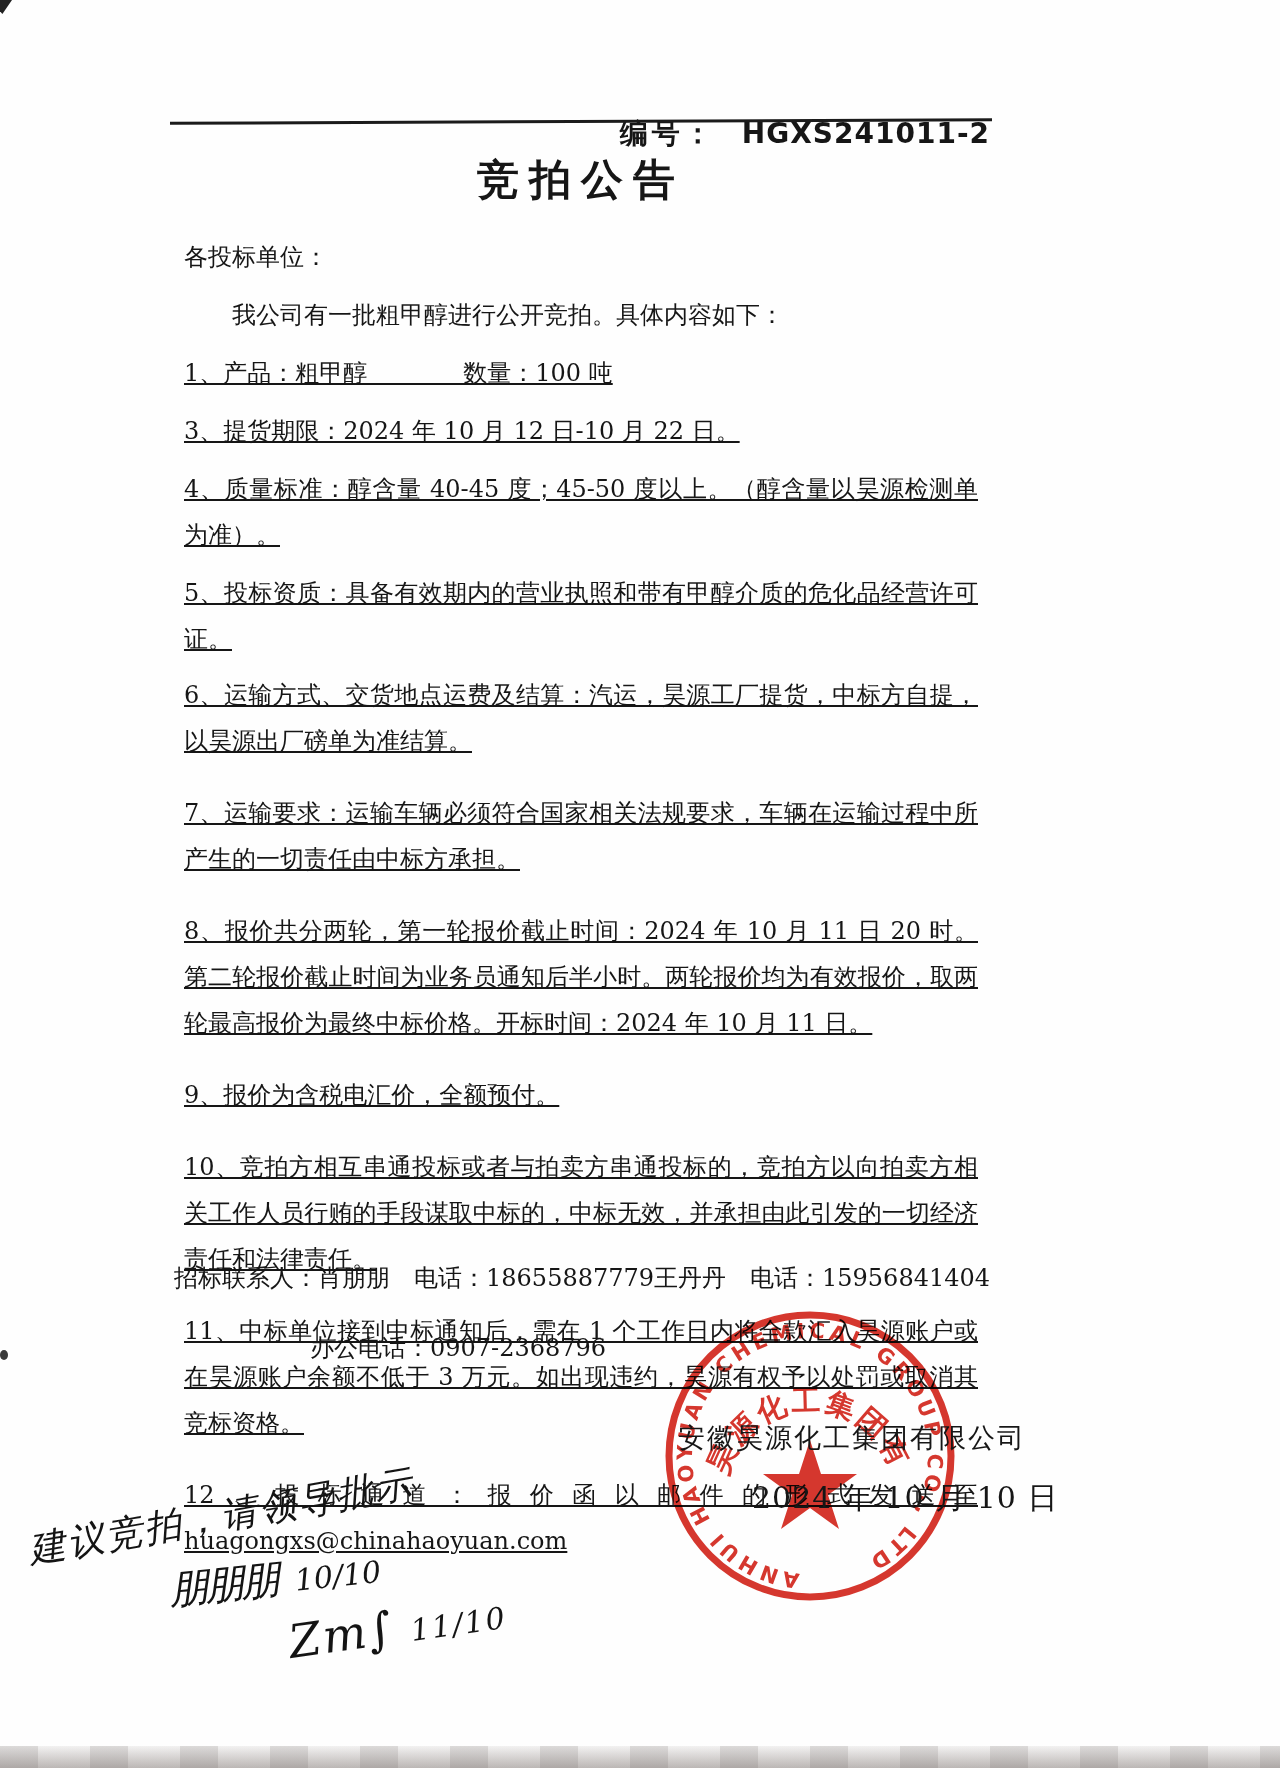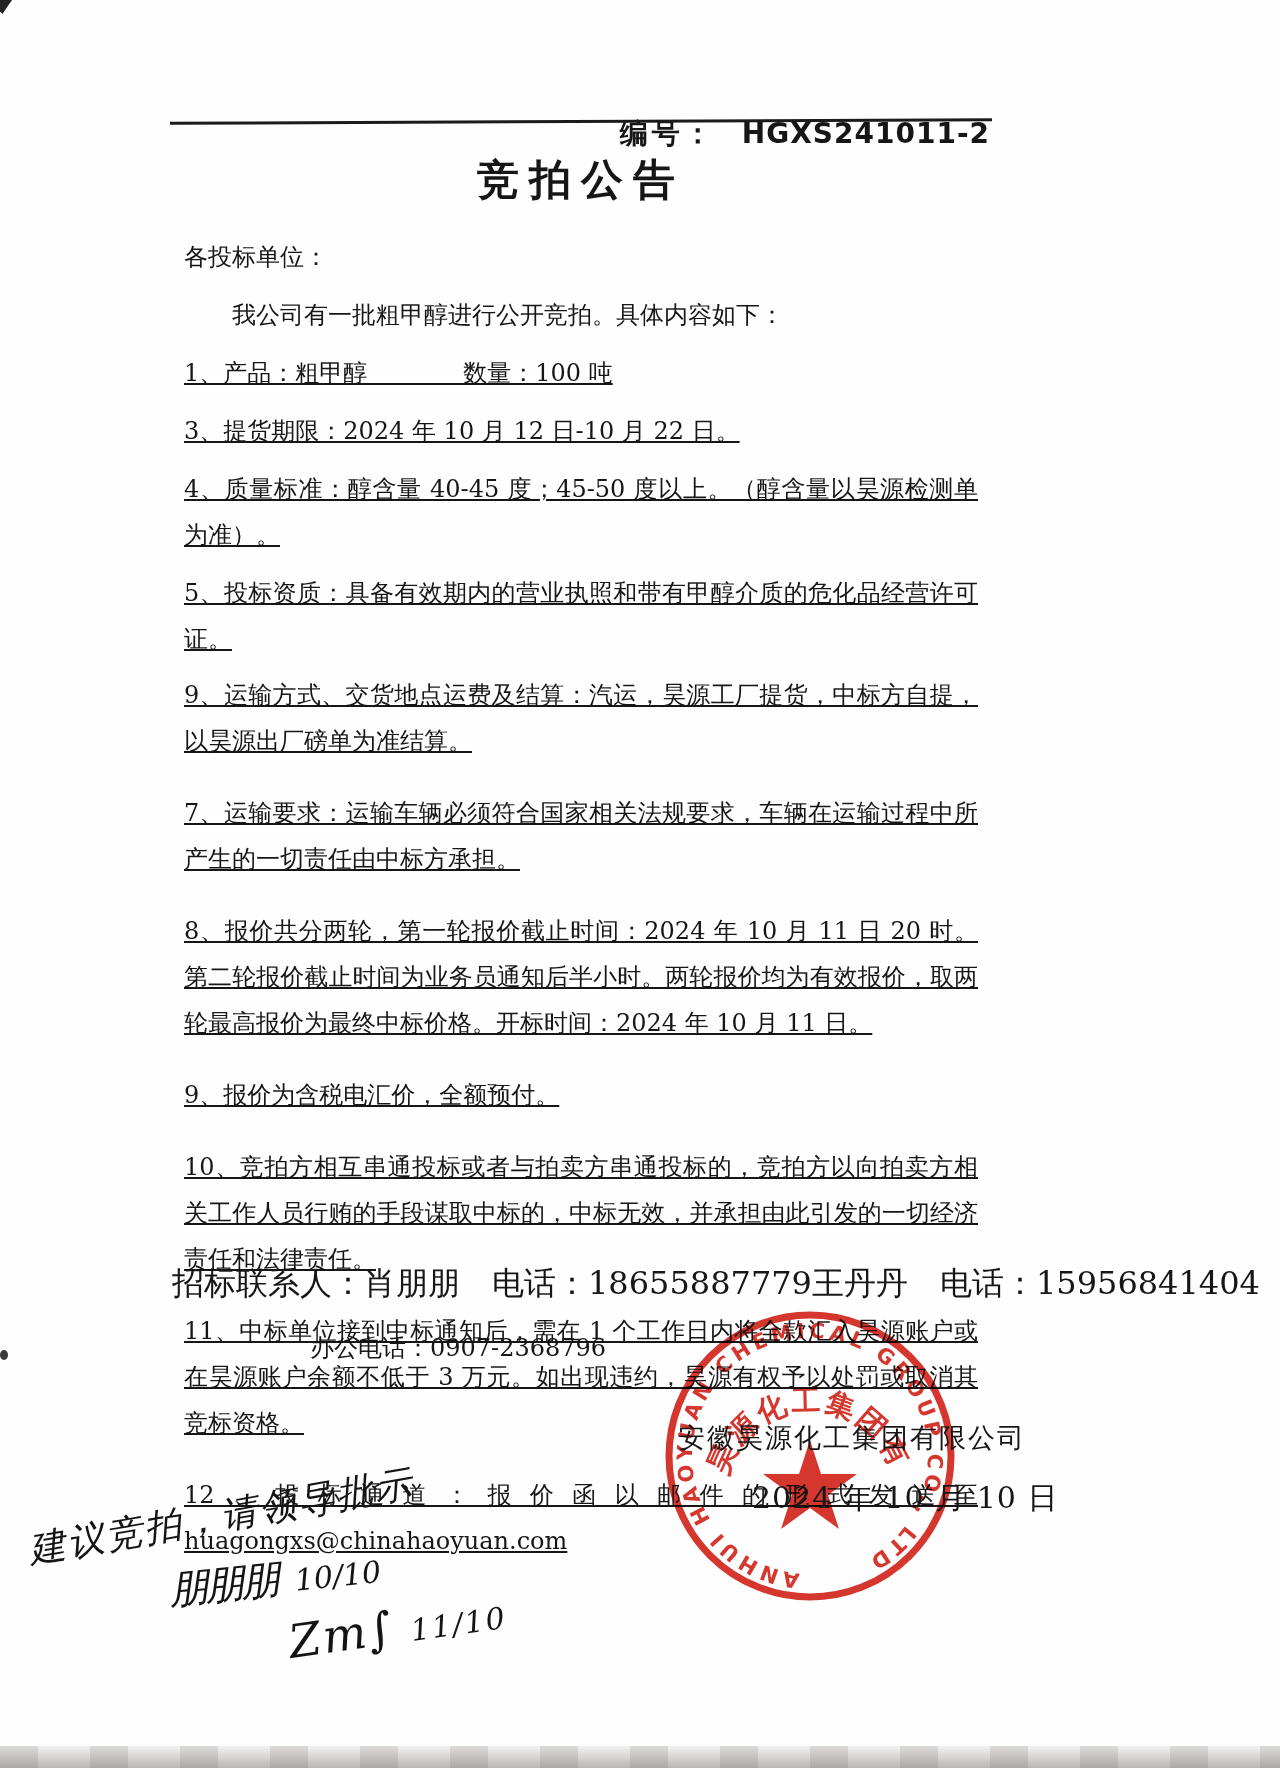--- a/index.html
+++ b/index.html
@@ -34,21 +34,21 @@
   }
   .body-col p{margin:12px;}
   .salutation{margin-bottom:4px !important;}
   .intro{text-indent:2em;margin-bottom:4px !important;}
   .item{margin-bottom:0 !important;text-decoration:underline;}
   .gap{margin-top:26px !important;}
   .small-gap{margin-top:10px !important;}
   
   .contacts{
     position:absolute;top:1262px;left:172px;width:818px;
-    font-size:32px;display:flex;justify-content:flex-start;white-space:nowrap;
+    font-size:24px;display:flex;justify-content:flex-end;white-space:nowrap;
   }
   .office-phone{
     position:absolute;top:1332px;left:310px;font-size:24px;white-space:nowrap;
   }
   
   .company-name{
     position:absolute;top:1420px;left:678px;font-size:27px;letter-spacing:2px;
     white-space:nowrap;z-index:3;
   }
   .sign-date{
@@ -94,21 +94,21 @@
 
   <div class="title">竞拍公告</div>
 
   <div class="body-col">
     <p class="salutation">各投标单位：</p>
     <p class="intro">我公司有一批粗甲醇进行公开竞拍。具体内容如下：</p>
     <p class="item">1、产品：粗甲醇　　　　数量：100 吨</p>
     <p class="item">3、提货期限：2024 年 10 月 12 日-10 月 22 日。</p>
     <p class="item">4、质量标准：醇含量 40-45 度；45-50 度以上。（醇含量以昊源检测单为准）。</p>
     <p class="item">5、投标资质：具备有效期内的营业执照和带有甲醇介质的危化品经营许可证。</p>
-    <p class="item small-gap">9、运输方式、交货地点运费及结算：汽运，昊源工厂提货，中标方自提，以昊源出厂磅单为准结算。</p>
+    <p class="item small-gap">6、运输方式、交货地点运费及结算：汽运，昊源工厂提货，中标方自提，以昊源出厂磅单为准结算。</p>
     <p class="item gap">7、运输要求：运输车辆必须符合国家相关法规要求，车辆在运输过程中所产生的一切责任由中标方承担。</p>
     <p class="item gap">8、报价共分两轮，第一轮报价截止时间：2024 年 10 月 11 日 20 时。第二轮报价截止时间为业务员通知后半小时。两轮报价均为有效报价，取两轮最高报价为最终中标价格。开标时间：2024 年 10 月 11 日。</p>
     <p class="item gap">9、报价为含税电汇价，全额预付。</p>
     <p class="item gap">10、竞拍方相互串通投标或者与拍卖方串通投标的，竞拍方以向拍卖方相关工作人员行贿的手段谋取中标的，中标无效，并承担由此引发的一切经济责任和法律责任。</p>
     <p class="item gap">11、中标单位接到中标通知后，需在 1 个工作日内将全款汇入昊源账户或在昊源账户余额不低于 3 万元。如出现违约，昊源有权予以处罚或取消其竞标资格。</p>
     <p class="item gap">12、投标通道：报价函以邮件的形式发送至 huagongxs@chinahaoyuan.com</p>
   </div>
 
   <div class="contacts">
     <span>招标联系人：肖朋朋　电话：18655887779</span>

